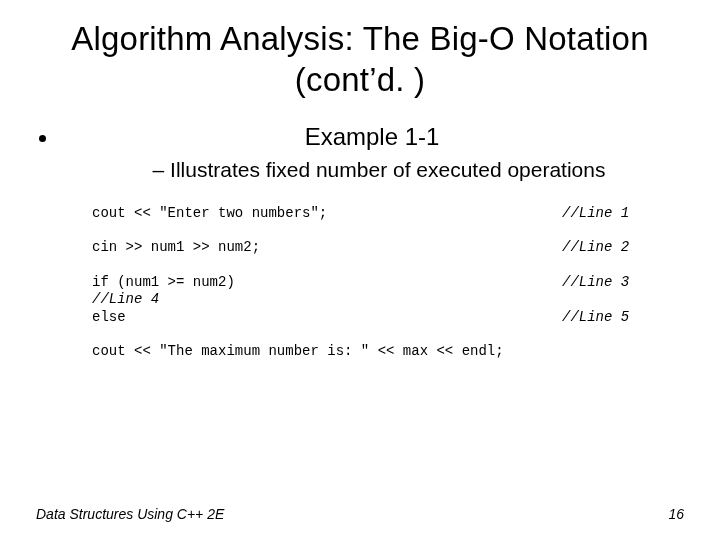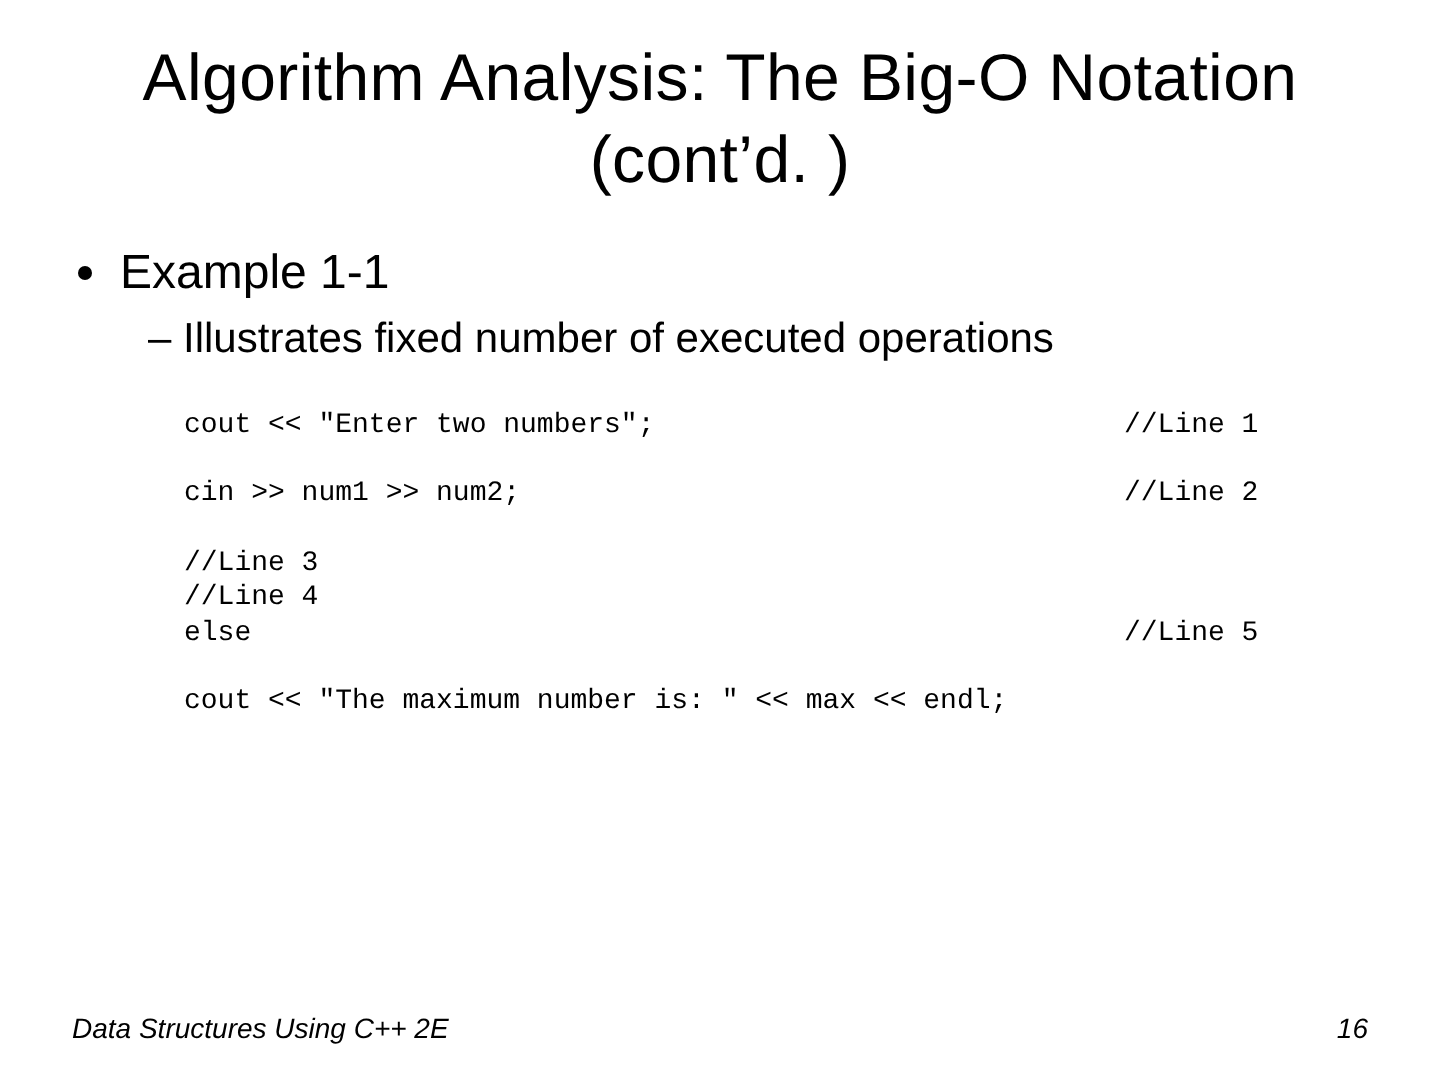--- a/index.html
+++ b/index.html
@@ -31,20 +31,21 @@
     padding: 8px 36px 0 36px;
   }
   ul.level1 {
     margin: 12px 0 0 0;
     padding-left: 24px;
     list-style: disc;
   }
   ul.level1 > li {
     font-size: 24px;
     line-height: 1.3;
+    text-align: center;
   }
   ul.level2 {
     margin: 4px 0 0 0;
     padding-left: 28px;
     list-style: none;
   }
   ul.level2 > li {
     font-size: 21px;
     line-height: 1.3;
     text-indent: -14px;
@@ -63,20 +64,21 @@
     width: 560px;
   }
   .code-left {
     white-space: pre;
     flex: 1;
   }
   .code-right {
     white-space: pre;
     width: 90px;
     text-align: left;
+    font-style: italic;
   }
   .blank-row {
     height: 17px;
   }
   .footer {
     position: absolute;
     bottom: 18px;
     left: 36px;
     right: 36px;
     display: flex;
@@ -109,20 +111,21 @@
         <span class="code-left">cout &lt;&lt; "Enter two numbers";</span>
         <span class="code-right">//Line 1</span>
       </div>
       <div class="blank-row"></div>
       <div class="code-row">
         <span class="code-left">cin &gt;&gt; num1 &gt;&gt; num2;</span>
         <span class="code-right">//Line 2</span>
       </div>
       <div class="blank-row"></div>
       <div class="code-row">
+        <span class="code-left">if (num1 &gt;= num2)</span>
         <span class="code-right">//Line 3</span>
       </div>
       <div class="code-row">
         <span class="code-right">//Line 4</span>
       </div>
       <div class="code-row">
         <span class="code-left">else</span>
         <span class="code-right">//Line 5</span>
       </div>
       <div class="blank-row"></div>

